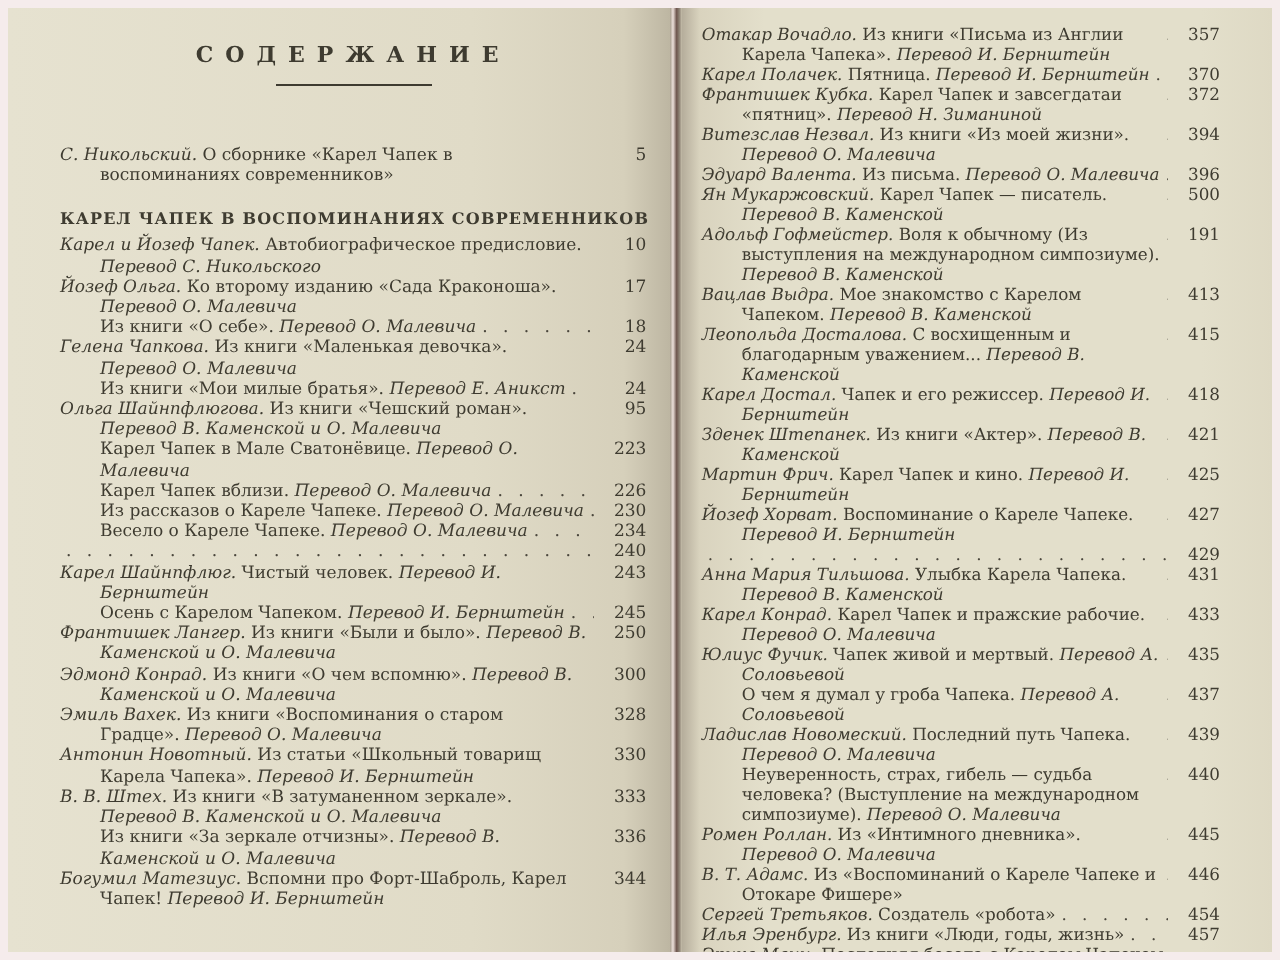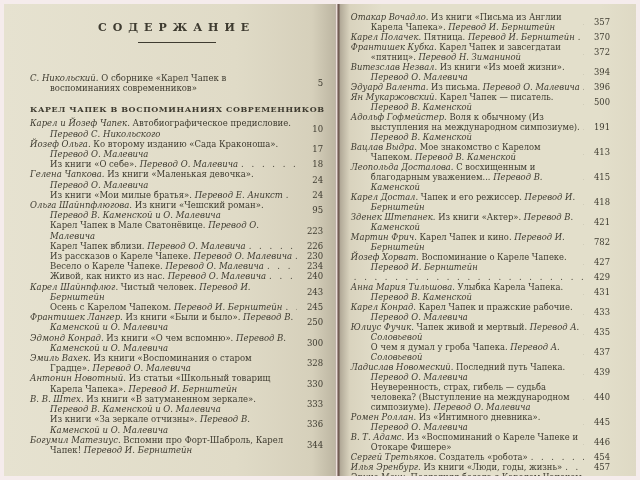--- a/index.html
+++ b/index.html
@@ -37,21 +37,21 @@
     margin-top:9px; white-space:nowrap;
   }
   .rule{width:78px; height:1px; background:var(--ink); margin:8px auto 0;}
   .intro{margin-top:30px; font-size:8.5px; line-height:10.4px;}
   .section-heading{
     text-align:center; font-weight:bold; font-size:8px; letter-spacing:0.6px;
     margin-top:11px; margin-bottom:4px; white-space:nowrap;
   }
   .entries{font-size:8.5px; line-height:10.2px;}
   .page.right .entries{font-size:8.4px; line-height:10px;}
-  .entry{display:flex; align-items:center;}
+  .entry{display:flex; align-items:flex-start;}
   .entry .txt{flex:0 1 auto; padding-left:20px; text-indent:-20px;}
   .entry.indent .txt{text-indent:0;}
   .entry .txt i.author{font-style:italic;}
   .entry .txt i.trans{font-style:italic;}
   .entry .leader{
     flex:1 1 0; overflow:hidden; white-space:nowrap; min-width:4px;
     padding-left:3px; letter-spacing:2.5px; color:#4a463c;
   }
   .entry .pg{flex:0 0 26px; text-align:right;}
 </style>
@@ -115,21 +115,20 @@
           <span class="txt"><span>Из рассказов о Кареле Чапеке.</span><i class="trans"> Перевод О. Малевича</i></span>
           <span class="leader">. . . . . . . . . . . . . . . . . . . . . . . . . . . . . . . . . . . . . . . . . . . . . . . . . . . . . . . . . . . . . . . . . . . . . . </span>
           <span class="pg">230</span>
         </div>
         <div class="entry indent">
           <span class="txt"><span>Весело о Кареле Чапеке.</span><i class="trans"> Перевод О. Малевича</i></span>
           <span class="leader">. . . . . . . . . . . . . . . . . . . . . . . . . . . . . . . . . . . . . . . . . . . . . . . . . . . . . . . . . . . . . . . . . . . . . . </span>
           <span class="pg">234</span>
         </div>
         <div class="entry indent">
-          <span class="txt"><span>Живой, как никто из нас.</span><i class="trans"> Перевод О. Малевича</i></span>
           <span class="leader">. . . . . . . . . . . . . . . . . . . . . . . . . . . . . . . . . . . . . . . . . . . . . . . . . . . . . . . . . . . . . . . . . . . . . . </span>
           <span class="pg">240</span>
         </div>
         <div class="entry">
           <span class="txt"><i class="author">Карел Шайнпфлюг. </i><span>Чистый человек.</span><i class="trans"> Перевод И. Бернштейн</i></span>
           <span class="leader">. . . . . . . . . . . . . . . . . . . . . . . . . . . . . . . . . . . . . . . . . . . . . . . . . . . . . . . . . . . . . . . . . . . . . . </span>
           <span class="pg">243</span>
         </div>
         <div class="entry indent">
           <span class="txt"><span>Осень с Карелом Чапеком.</span><i class="trans"> Перевод И. Бернштейн</i></span>
@@ -228,21 +227,21 @@
           <span class="pg">418</span>
         </div>
         <div class="entry">
           <span class="txt"><i class="author">Зденек Штепанек. </i><span>Из книги «Актер».</span><i class="trans"> Перевод В. Каменской</i></span>
           <span class="leader">. . . . . . . . . . . . . . . . . . . . . . . . . . . . . . . . . . . . . . . . . . . . . . . . . . . . . . . . . . . . . . . . . . . . . . </span>
           <span class="pg">421</span>
         </div>
         <div class="entry">
           <span class="txt"><i class="author">Мартин Фрич. </i><span>Карел Чапек и кино.</span><i class="trans"> Перевод И. Бернштейн</i></span>
           <span class="leader">. . . . . . . . . . . . . . . . . . . . . . . . . . . . . . . . . . . . . . . . . . . . . . . . . . . . . . . . . . . . . . . . . . . . . . </span>
-          <span class="pg">782</span>
+          <span class="pg">425</span>
         </div>
         <div class="entry">
           <span class="txt"><i class="author">Йозеф Хорват. </i><span>Воспоминание о Кареле Чапеке.</span><i class="trans"> Перевод И. Бернштейн</i></span>
           <span class="leader">. . . . . . . . . . . . . . . . . . . . . . . . . . . . . . . . . . . . . . . . . . . . . . . . . . . . . . . . . . . . . . . . . . . . . . </span>
           <span class="pg">427</span>
         </div>
         <div class="entry">
           <span class="leader">. . . . . . . . . . . . . . . . . . . . . . . . . . . . . . . . . . . . . . . . . . . . . . . . . . . . . . . . . . . . . . . . . . . . . . </span>
           <span class="pg">429</span>
         </div>

